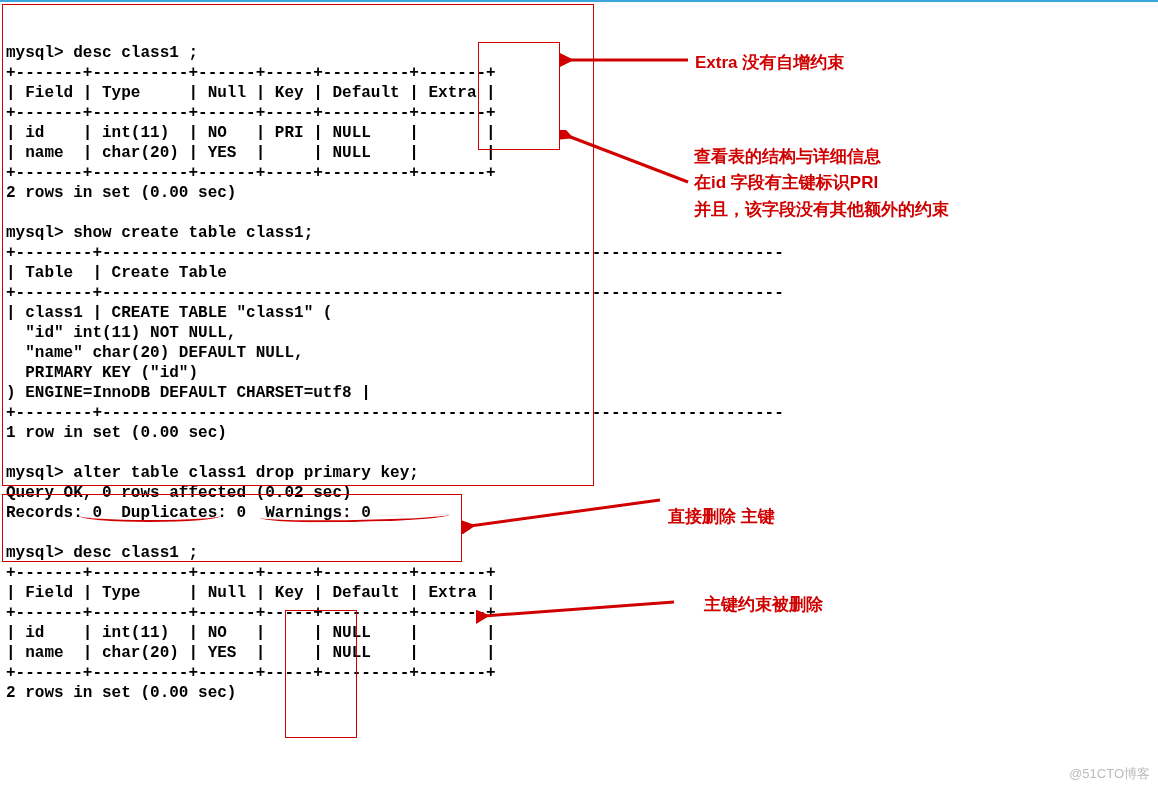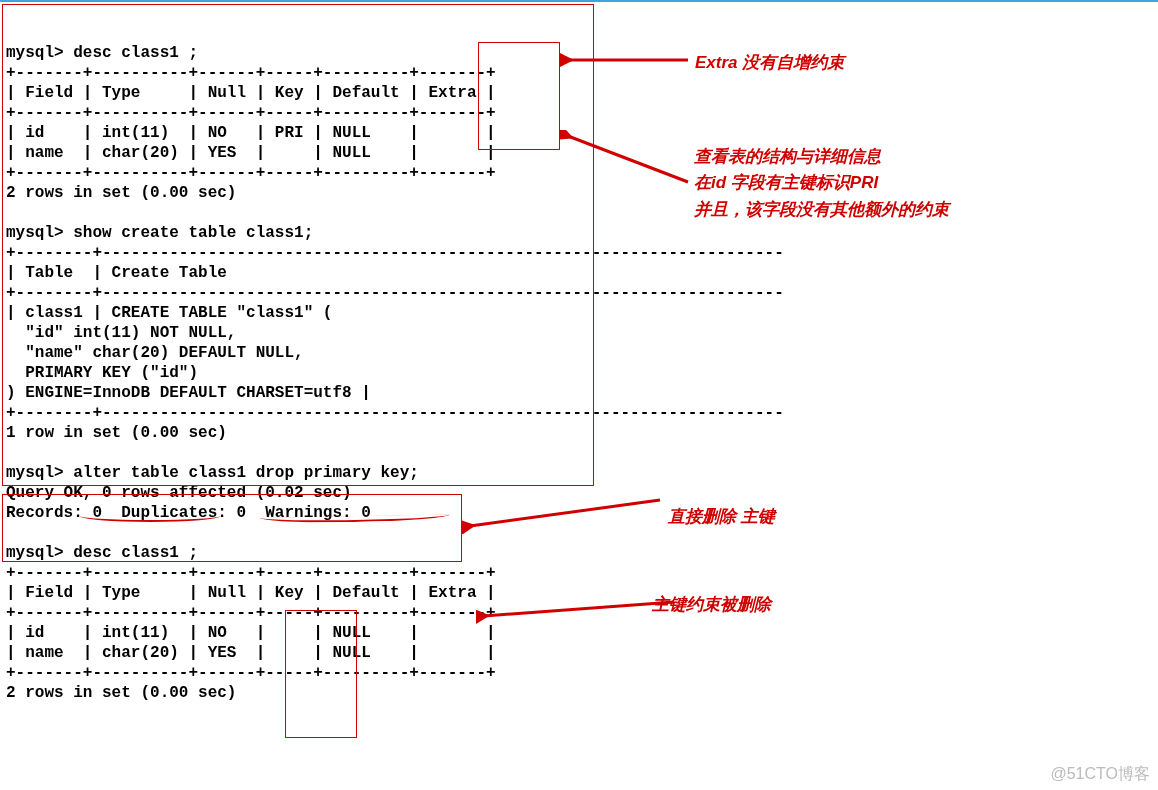--- a/index.html
+++ b/index.html
@@ -30,33 +30,32 @@
     pointer-events: none;
   }
   .annotation {
     position: absolute;
     color: #d00000;
     font-family: "Microsoft YaHei", "SimHei", Arial, sans-serif;
     font-weight: bold;
     font-size: 17px;
     line-height: 1.55;
     white-space: pre-line;
-    font-style: italic;
   }
   .arrow {
     position: absolute;
     pointer-events: none;
   }
   .watermark {
     position: absolute;
     right: 8px;
     bottom: 6px;
     color: #bbb;
     font-family: Arial, sans-serif;
-    font-size: 16px;
+    font-size: 13px;
   }
   .underline-red {
     position: absolute;
     height: 4px;
     border-bottom: 2px solid #d00000;
     border-radius: 0 0 50% 50% / 0 0 100% 100%;
     pointer-events: none;
   }
   .top-bar{
     position:absolute;
@@ -146,15 +145,15 @@
       </marker>
     </defs>
   <line x1="198" y1="8" x2="8" y2="22" stroke="#d00000" stroke-width="3" marker-end="url(#ah4)"></line>
 </svg>
 
 <div class="annotation" style="left:695px; top:50px;">Extra 没有自增约束</div>
 <div class="annotation" style="left:694px; top:144px;">查看表的结构与详细信息
 在id 字段有主键标识PRI
 并且，该字段没有其他额外的约束</div>
 <div class="annotation" style="left:668px; top:504px;">直接删除 主键</div>
-<div class="annotation" style="left:652px; top:592px;">主键约束被删除</div>
+<div class="annotation" style="left:704px; top:592px;">主键约束被删除</div>
 
 <div class="watermark">@51CTO博客</div>
 
 </body></html>

